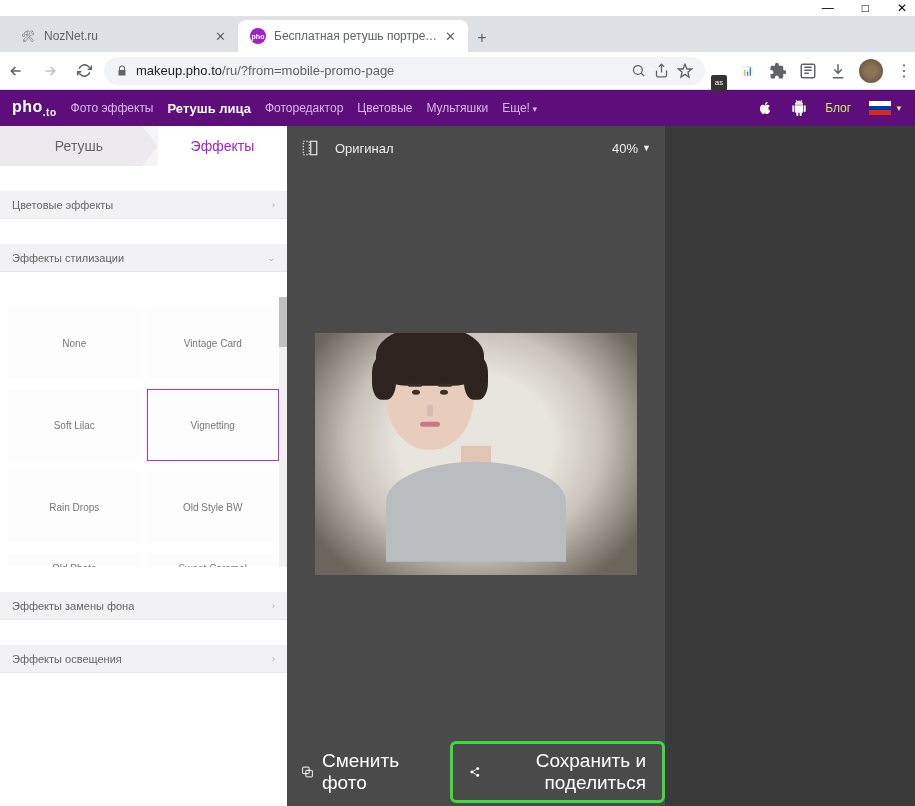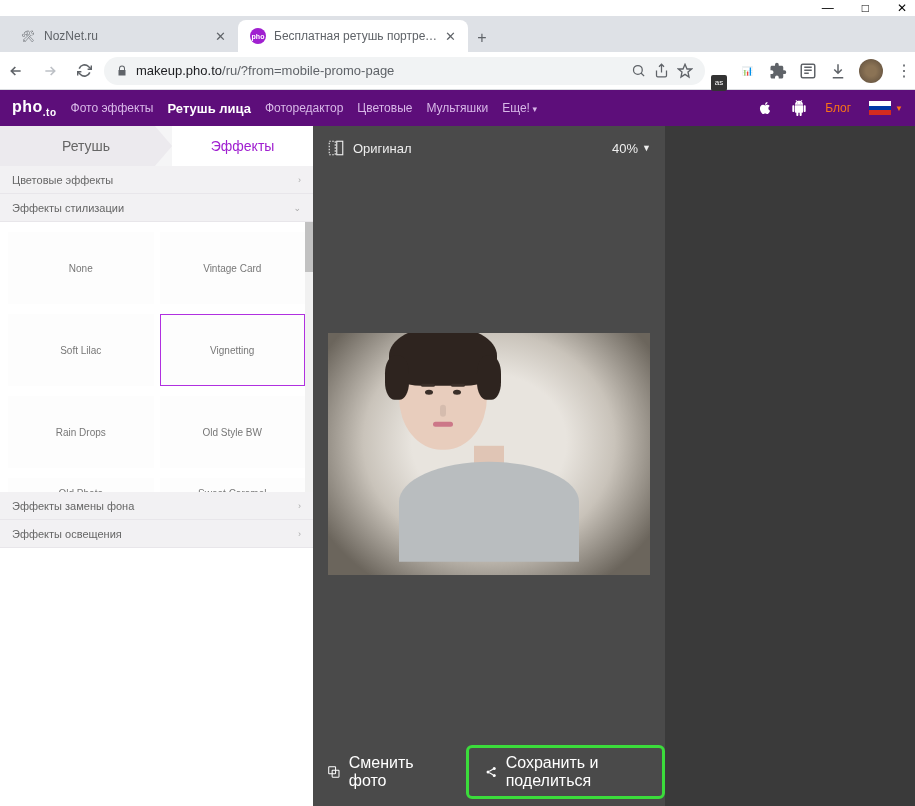--- a/index.html
+++ b/index.html
@@ -32,65 +32,65 @@
 .avatar { width: 24px; height: 24px; border-radius: 50%; background: radial-gradient(circle, #8b7355 30%, #5a4a3a 100%); }
 
 
 .site-header { height: 36px; background: #5d0e7a; display: flex; align-items: center; padding: 8px 12px; gap: 14px; color: #d8b8e8; font-size: 12px; }
 .logo { font-weight: bold; color: #fff; font-size: 16px; letter-spacing: 0.5px; }
 .logo .sub { color: #fff; font-size: 10px; vertical-align: sub; }
 .hmenu { color: #d8b8e8; cursor: pointer; white-space: nowrap; }
 .hmenu.active { color: #fff; font-weight: bold; font-size: 13px; }
 .hmenu.more::after { content: " ▾"; font-size: 9px; }
 .header-spacer { flex: 1; }
-.header-right { display: flex; align-items: center; gap: 18px; color: #f97316; font-size: 12px; }
+.header-right { display: flex; align-items: center; gap: 18px; color: #bef264; font-size: 12px; }
 .flag { width: 22px; height: 14px; background: linear-gradient(to bottom, #fff 33%, #0039a6 33%, #0039a6 66%, #d52b1e 66%); }
 
 
 .app { display: flex; height: calc(806px - 16px - 36px - 38px - 36px); }
-.sidebar { width: 313px; background: #fff; display: flex; flex-direction: column; }
+.sidebar { width: 287px; background: #fff; display: flex; flex-direction: column; gap: 25px; }
 .sidetabs { height: 40px; display: flex; background: #f5f5f6; }
 .sidetab { flex: 1; display: flex; align-items: center; justify-content: center; font-size: 14px; color: #666; position: relative; }
 .sidetab.active { color: #a020d0; background: #fff; }
 .sidetab:first-child { clip-path: polygon(0 0, 90% 0, 100% 50%, 90% 100%, 0 100%); background:#eceaee; z-index:1; width:55%; flex:none;}
 .sidetab.active.second { flex:1; }
 
 .acc-item { height: 28px; display: flex; align-items: center; padding: 0 12px; font-size: 11px; color: #666; background: #f2f1f3; border-bottom: 1px solid #e8e6ea; justify-content: space-between; }
 .acc-item .chev { font-size: 9px; color: #aaa; }
 
 .effects-grid { flex: none; background: #fff; padding: 10px 8px; display: grid; grid-template-columns: 1fr 1fr; gap: 10px 6px; position:relative; }
 .eff { height: 72px; border: 1px solid transparent; display: flex; align-items: center; justify-content: center; color: #777; font-size: 10px; text-shadow: 0 0 2px #fff, 0 0 2px #fff; background: #fdfdfd; }
 .eff.selected { border: 1px solid #b030e0; }
 .effects-scroll { position:absolute; right:0; top:0; bottom:0; width:8px; background:#f1f1f1;}
 .effects-scroll .thumb{ position:absolute; top:0; width:100%; height:50px; background:#c1c1c1;}
 
 .canvas-area { flex: 1; background: #4a4a4a; display: flex; flex-direction: column; min-width:0; }
 .canvas-top { height: 44px; display: flex; align-items: center; padding: 0 14px; color: #eee; font-size: 13px; }
-.orig { display: flex; align-items: center; gap: 8px; }
+.orig { display: flex; align-items: center; gap: 16px; }
 .zoom { display:flex; align-items:center; gap:4px;}
 .canvas-body { flex: 1; display: flex; align-items: center; justify-content: center; }
 .photo { width: 322px; height: 242px; background: radial-gradient(ellipse 60% 70% at 50% 45%, #e8e4de 40%, #c9c3ba 65%, #6b655c 100%); position: relative; overflow: hidden; }
 
 .face { position: absolute; left: 50%; top: 58%; transform: translate(-50%, -60%); }
 .head { width: 88px; height: 110px; background: #e8cdbd; border-radius: 45% 45% 48% 48%; position: relative; }
 .hair { position: absolute; top: -14px; left: -10px; width: 108px; height: 60px; background: #2e241f; border-radius: 50% 50% 30% 30%; }
 .hair::before, .hair::after { content:""; position:absolute; width:24px; height:44px; background:#2e241f; top:30px; border-radius:40%;}
 .hair::before{ left:-4px;} .hair::after{ right:-4px;}
 .eye { position: absolute; width: 8px; height: 5px; background: #3a2f29; border-radius: 50%; top: 50px; }
 .eye.l { left: 26px; } .eye.r { right: 26px; }
 .brow { position:absolute; width:14px; height:3px; background:#3a2f29; top:44px; border-radius:2px;}
 .brow.l{left:22px;} .brow.r{right:22px;}
 .nose { position:absolute; left:50%; top:65px; transform:translateX(-50%); width:6px; height:12px; background:rgba(0,0,0,0.08); border-radius:3px;}
 .mouth { position: absolute; left: 50%; top: 82px; transform: translateX(-50%); width: 20px; height: 5px; background: #c78; border-radius: 3px; }
 .neck { width: 30px; height: 22px; background: #e0c5b5; margin: -4px auto 0; }
 .shirt { width: 180px; height: 100px; background: #b9bdbf; border-radius: 50% 50% 0 0 / 40% 40% 0 0; margin: -6px auto 0; }
 
 .canvas-bottom { height: 68px; display: flex; align-items: center; justify-content: center; gap: 22px; }
-.btn { display: flex; align-items: center; gap: 8px; color: #fff; font-size: 16px; padding: 8px 14px; border-radius: 2px; }
-.btn.highlight { border: 3px solid #3bdc3b; border-radius: 6px; padding: 6px 16px; }
+.btn { display: flex; align-items: center; gap: 8px; color: #fff; font-size: 19px; padding: 8px 14px; border-radius: 2px; }
+.btn.highlight { border: 3px solid #3bdc3b; border-radius: 6px; padding: 6px 16px; text-align: right; }
 
 .rightpad { width: 250px; background: #3a3a3a; }
 
 svg { display: block; }
 </style>
 </head>
 <body>
 
 <div class="win-titlebar">
   <span class="win-btn">—</span>

